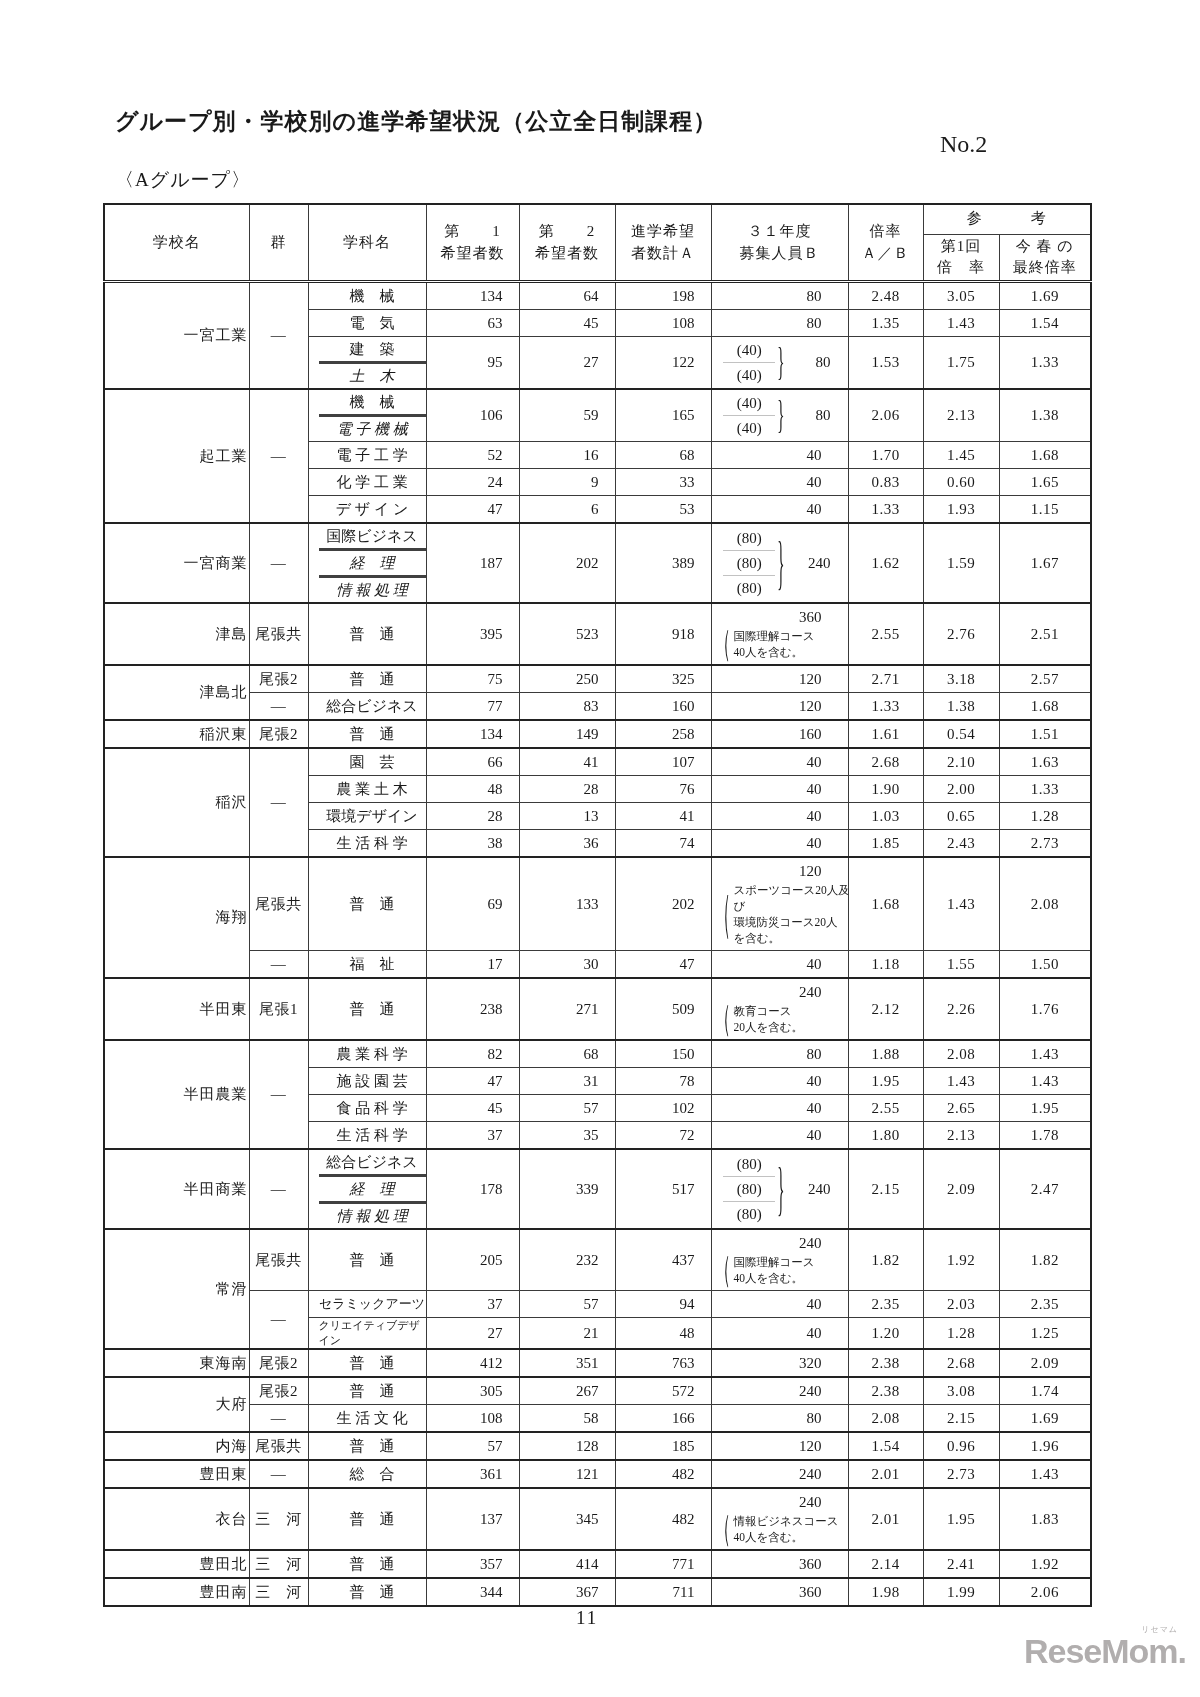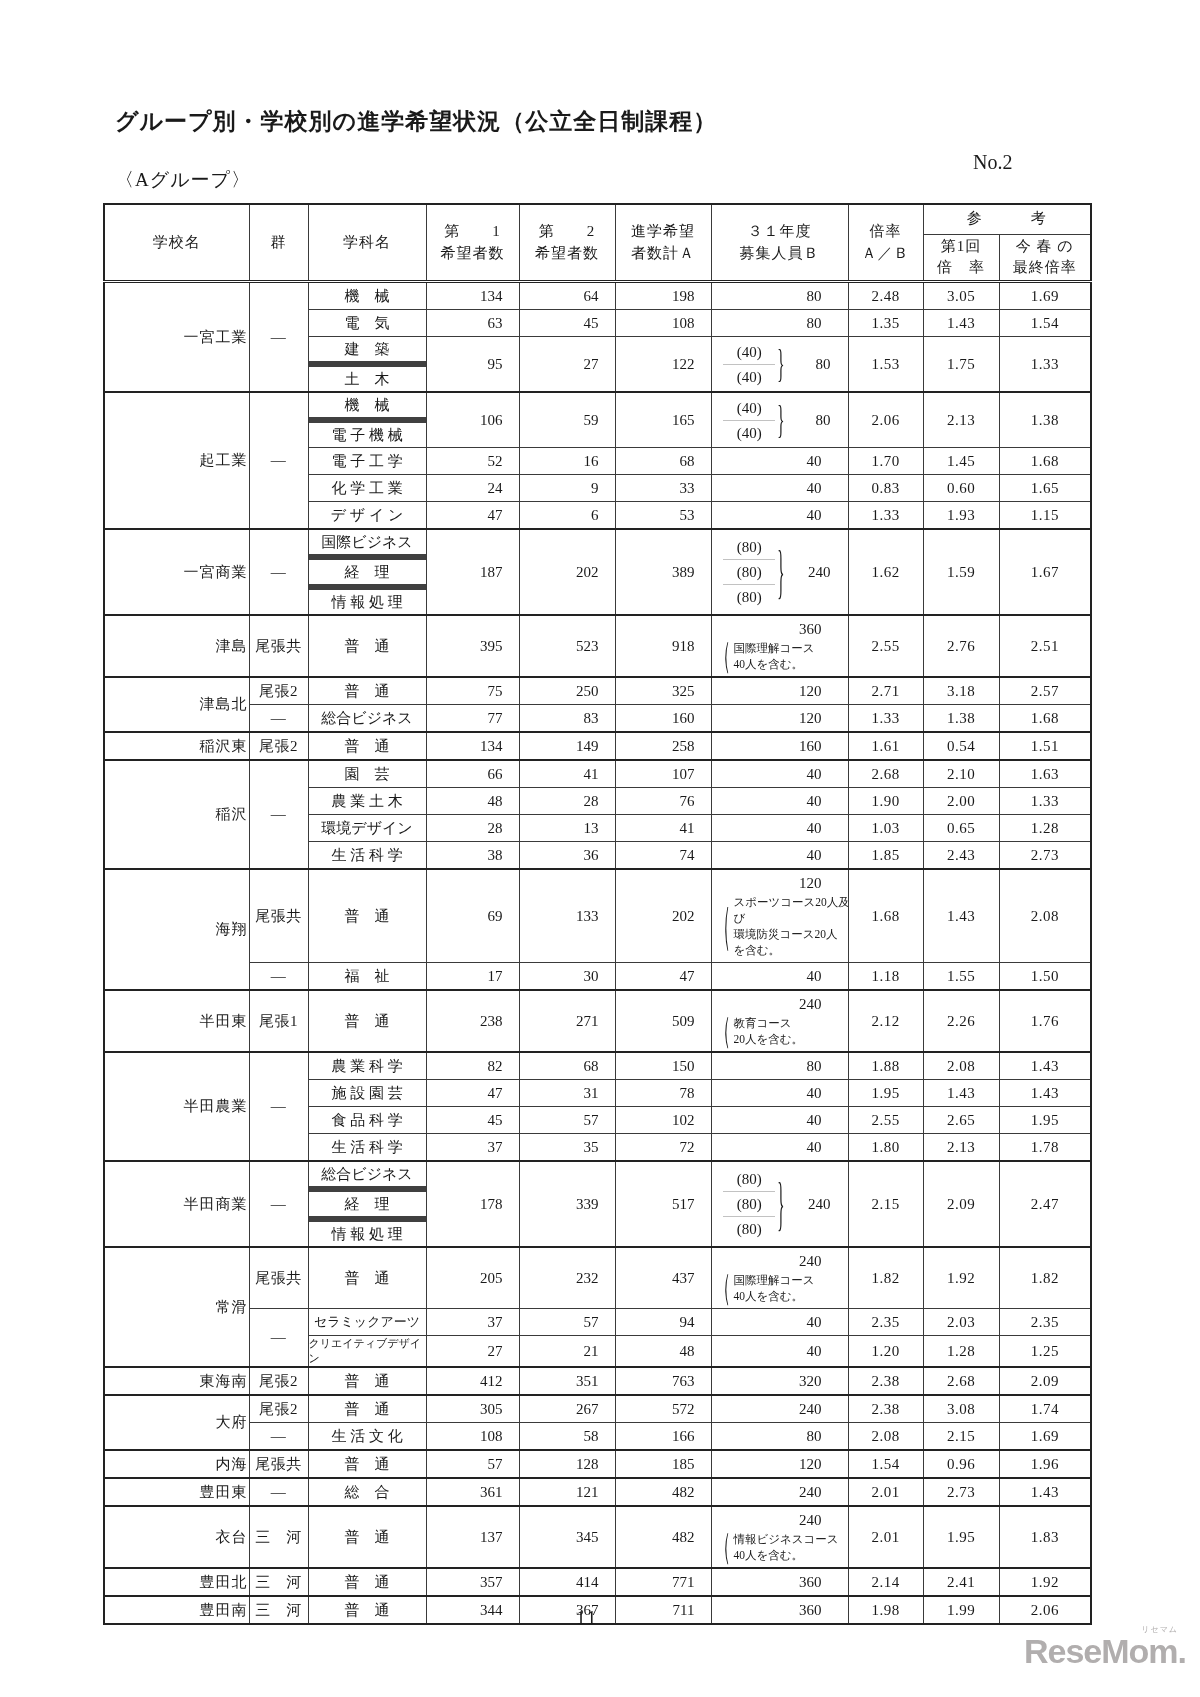--- a/index.html
+++ b/index.html
@@ -2,21 +2,21 @@
 <html><head>
 <meta charset="utf-8">
 <style>
   html,body { margin:0; padding:0; }
   body {
     width:1200px; height:1697px; background:#ffffff; position:relative;
     font-family:"Liberation Serif","DejaVu Serif",serif; color:#1a1a1a;
     overflow:hidden;
   }
   .title { position:absolute; left:115px; top:106px; font-size:23px; font-weight:600; letter-spacing:1px; }
-  .no-label { position:absolute; left:973px; top:131px; font-size:20px;margin-top:20px; }
+  .no-label { position:absolute; left:940px; top:131px; font-size:24px; }
   .subtitle { position:absolute; left:115px; top:167px; display:flex; align-items:flex-start; }
   .group-label { font-size:19px; letter-spacing:1px; }
   .group-note { font-size:14.5px; margin-left:38px; padding-top:2px; letter-spacing:0.5px; }
 
   table.main {
     position:absolute; left:103px; top:203px; width:987px;
     border-collapse:collapse; table-layout:fixed;
     border:2px solid #222;
   }
   th, td { border:1px solid #3a3a3a; overflow:hidden; }
@@ -27,23 +27,23 @@
   }
   thead tr.hrow1 { height:30px; }
   thead tr.hrow2 { height:46px; }
   th.hdr-main { border-bottom:3px double #222; }
 
   tbody td { font-size:15px; vertical-align:middle; height:24px; }
   tbody tr.group-start td { border-top:2px solid #222; }
   td.school { text-align:right; padding-left:7px; letter-spacing:1px; }
   td.gun { text-align:center; letter-spacing:0.5px; }
   td.dept { padding:0; }
-  .dept-stack { display:flex; flex-direction:column; justify-content:center; }
+  .dept-stack { display:flex; flex-direction:column; justify-content:center;padding-left:10px; }
   .dept-item { flex:1; min-height:24px; display:flex; align-items:center; justify-content:center; }
-  .dept-item + .dept-item { border-top:6px solid #404040; }
+  .dept-item + .dept-item { border-top:3px solid #404040;font-style:italic; }
   .dept-item.s { font-size:13px; }
   .dept-item.xs { font-size:11px; }
   td.num { text-align:right; padding-right:16px; }
   td.recruit-plain { text-align:right; padding-right:26px; }
   .brace-wrap { display:flex; align-items:center; justify-content:flex-end; padding-right:6px; }
   .paren-stack { width:52px; }
   .paren-stack div { height:24px; line-height:24px; text-align:center; }
   .paren-stack div + div { border-top:1px solid #c2c2c2; }
   .bigbrace { display:inline-block; font-size:15px; margin:0 2px; font-weight:300; }
   .bigbrace.n2 { transform:scaleY(2.7); }

